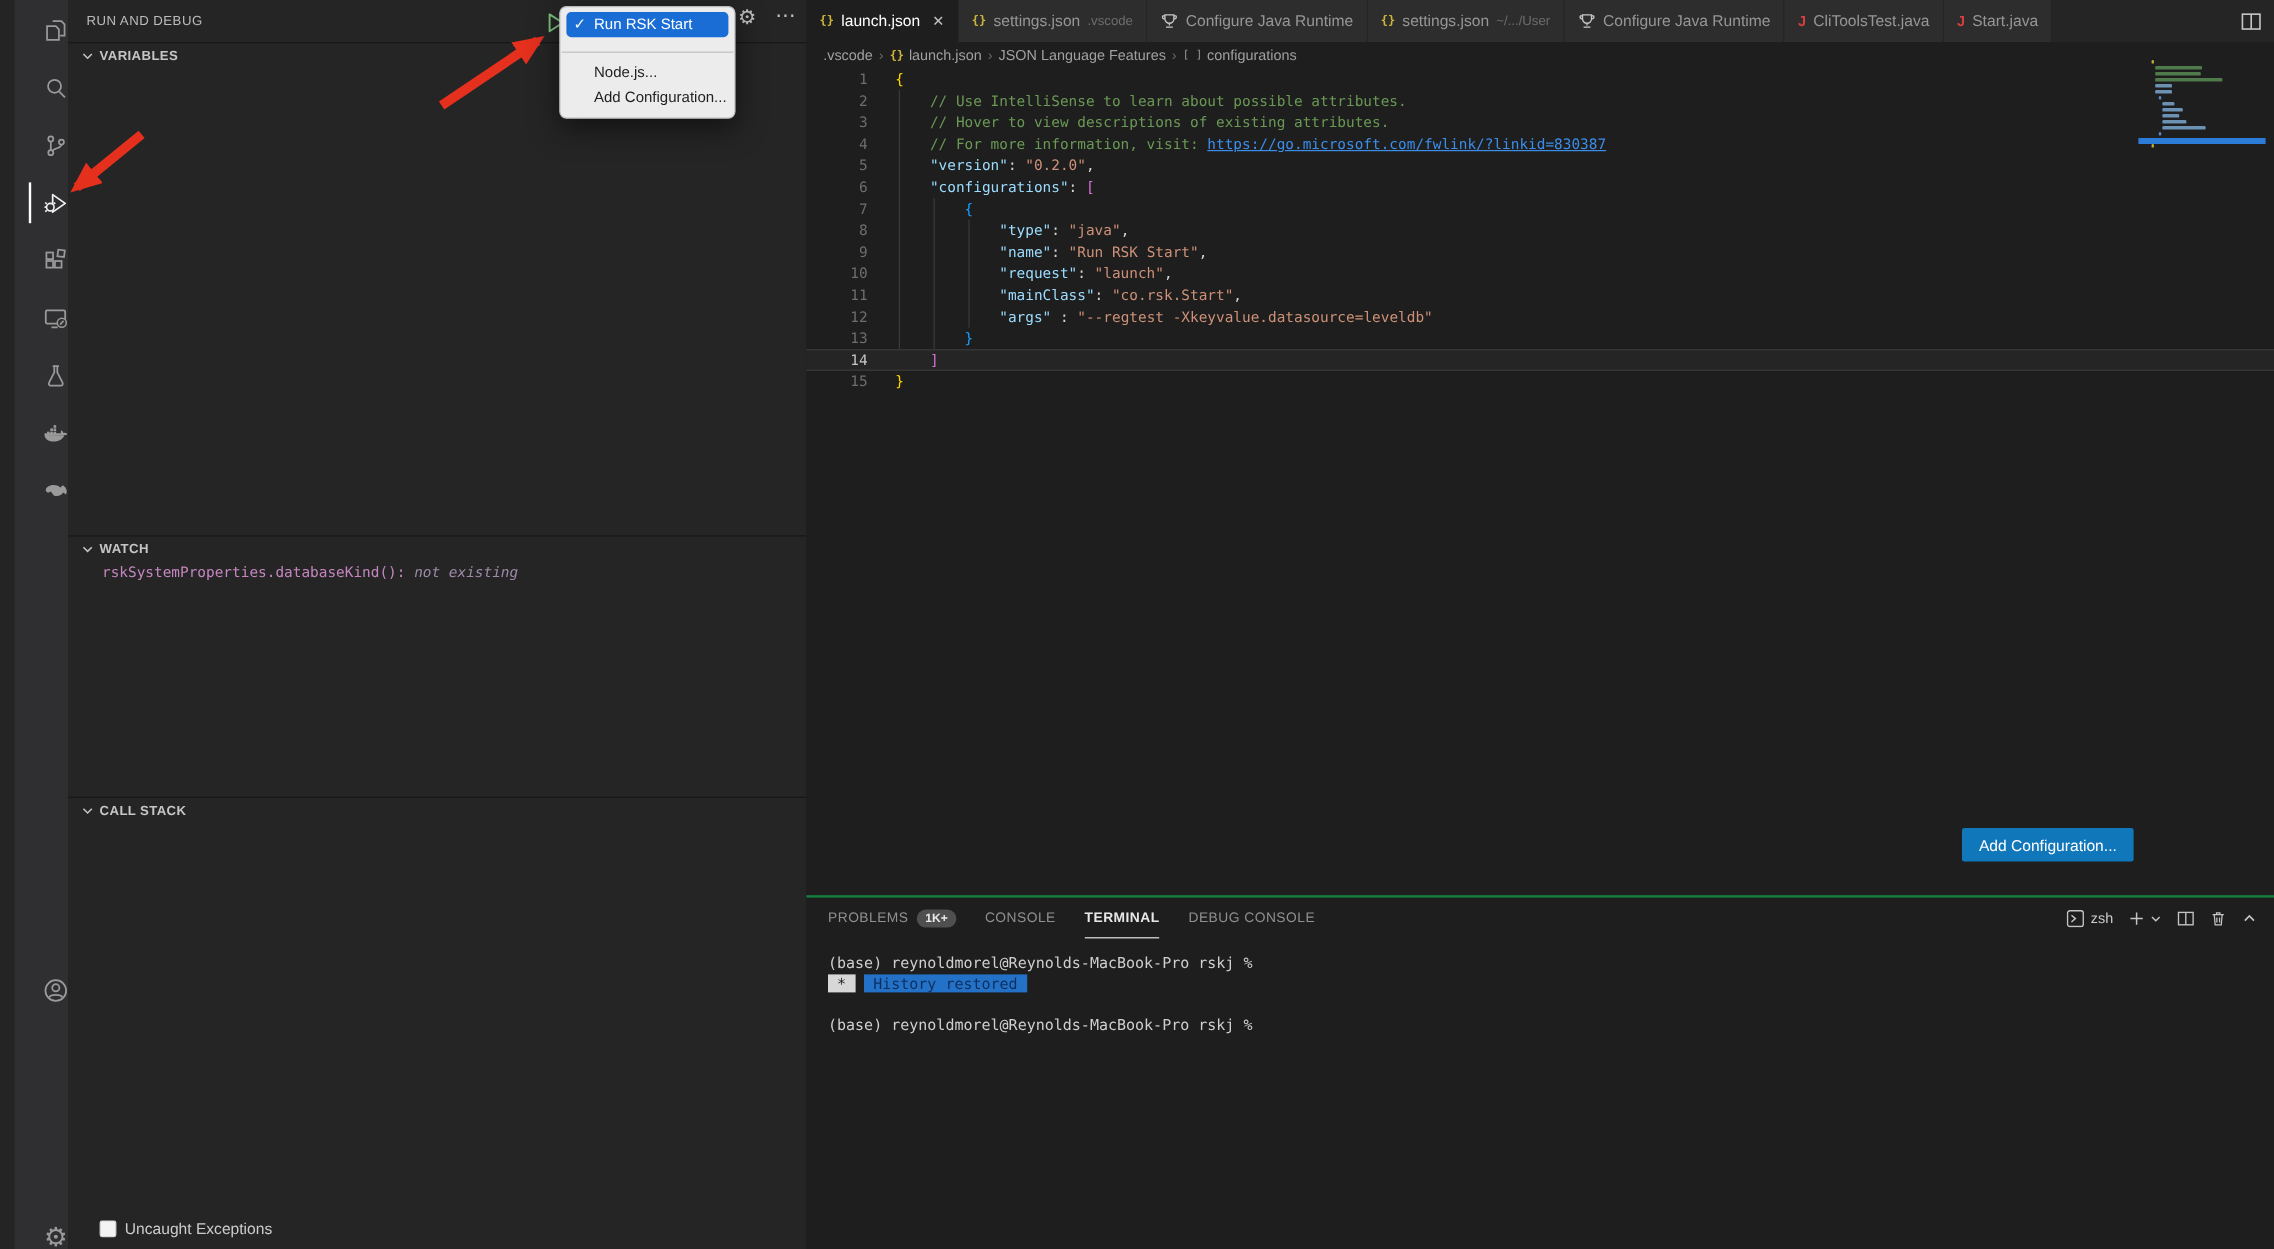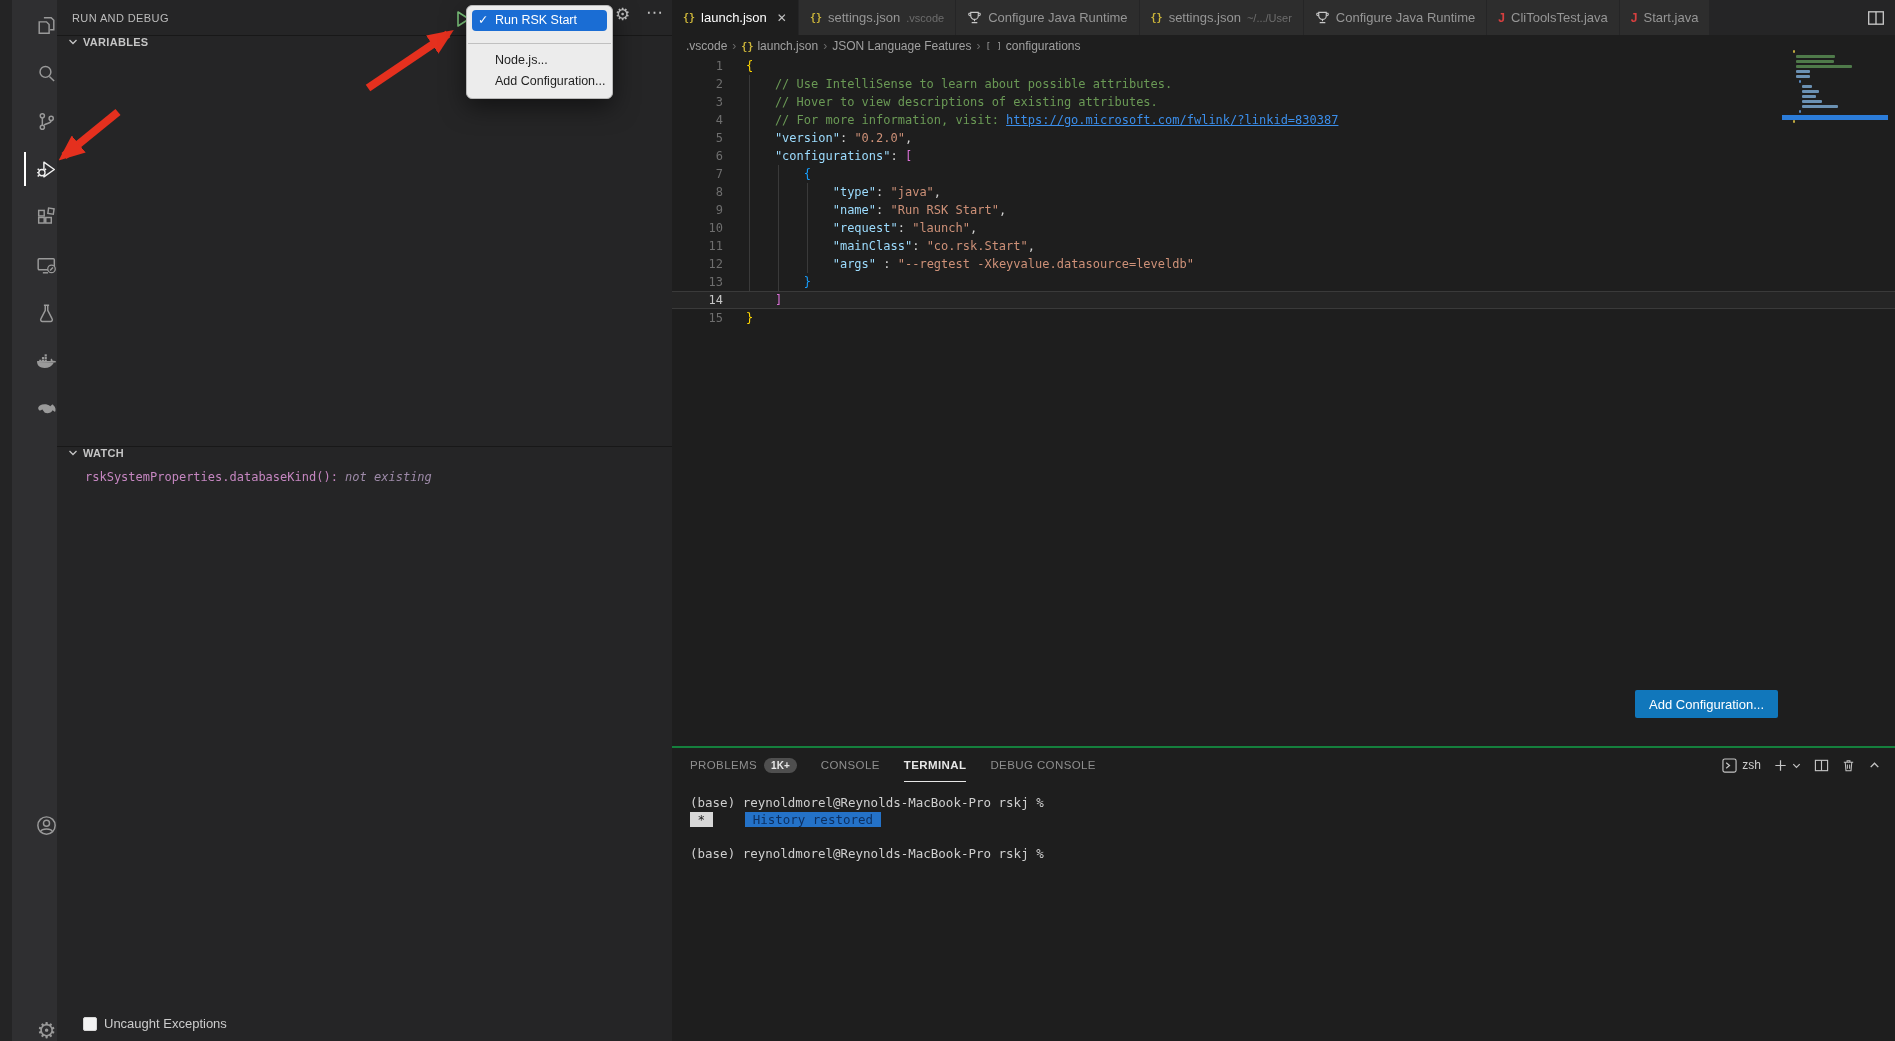--- a/index.html
+++ b/index.html
@@ -11,21 +11,21 @@
   .ab-item { position:absolute; left:12px; width:45px; height:46px; display:flex; align-items:center; justify-content:center; cursor:pointer; }
   .ab-item svg { width:25px; height:25px; }
   .ab-item.active::before { content:""; position:absolute; left:0; top:6px; bottom:6px; width:2px; background:#ffffff; }
   .ab-glyph { font-size:22px; color:#9a9a9a; line-height:1; }
 
   
   #sidebar { position:absolute; left:57px; top:0; width:615px; height:1041px; background:#252526; }
   #sidebar-header { position:absolute; left:0; top:0; right:16px; height:35px; display:flex; align-items:center; }
   #sidebar-title { margin-left:15px; font-size:11px; color:#bcbcbc; letter-spacing:.4px; }
   .section { position:absolute; left:0; right:0; }
-  .section-header { height:22px; display:flex; gap:4px; padding-left:10px;
+  .section-header { height:22px; display:flex; align-items:center; gap:4px; padding-left:10px;
                     border-top:1px solid rgba(0,0,0,.35); cursor:pointer; }
   .section-header .chev { width:12px; height:12px; }
   .section-label { font-size:11px; font-weight:bold; color:#c5c5c5; letter-spacing:.3px; }
   #watch-row { position:absolute; left:28px; top:470px; font-family:"DejaVu Sans Mono", monospace; font-size:12px; color:#c586c0; cursor:pointer; }
   #watch-row .wval { font-style:italic; color:#9d8aa8; }
   #breakpoint-row { position:absolute; left:26px; top:1016px; display:flex; align-items:center; gap:7px; cursor:pointer; }
   #breakpoint-row .cb { width:14px; height:14px; border:1px solid #d7d7d7; background:#f4f4f4; border-radius:2px; }
   #breakpoint-row .bp-label { font-size:13px; color:#cccccc; }
   #debug-play { position:absolute; left:396px; top:9px; }
   #hdr-gear { position:absolute; left:558px; top:4px; font-size:17px; color:#c0c0c0; cursor:pointer; }
@@ -87,21 +87,21 @@
   #panel-tabs { position:absolute; left:18px; top:0; height:34px; display:flex; align-items:center; gap:24px; }
   .ptab { font-size:11.5px; letter-spacing:.4px; color:#8f8f8f; height:34px; display:flex; align-items:center; gap:7px; cursor:pointer; }
   .ptab.active { color:#e7e7e7; border-bottom:1px solid #e7e7e7;font-weight:bold; }
   .pbadge { background:#4f4f4f; color:#e8e8e8; font-size:10px; font-weight:bold; border-radius:9px; padding:2px 7px; letter-spacing:0; }
   #panel-actions { position:absolute; right:14px; top:0; height:34px; display:flex; align-items:center; gap:12px; color:#c5c5c5; }
   #panel-actions svg { display:block; }
   #shell-label { font-size:12px; color:#cccccc; }
   #terminal { position:absolute; left:18px; top:46px; right:10px; font-family:"DejaVu Sans Mono", monospace; font-size:12.5px; }
   .term-line { height:17px; line-height:17px; white-space:pre; color:#cfcfcf; }
   .ts-star { background:#d7d7d7; color:#1e1e1e; }
-  .ts-hl { background:#2472c8; color:#0d2f5f;margin-left:25px; }
+  .ts-hl { background:#2472c8; color:#0d2f5f; }
 </style>
 </head>
 <body>
 
 <div id="activity-bar">
     <div class="ab-item" style="top: 2px;">
       <span style="display:flex">
         <svg viewBox="0 0 24 24">
           <path d="M9.5 4.5h7l2.5 2.5v9h-3.5" fill="none" stroke="#9a9a9a" stroke-width="1.4"></path>
           <path d="M5 8.5h7L14.5 11v8.5H5z" fill="none" stroke="#9a9a9a" stroke-width="1.4"></path>
@@ -222,20 +222,28 @@
     <div class="section-header">
       <svg class="chev" viewBox="0 0 12 12">
           <polyline points="2.5,4 6,7.5 9.5,4" fill="none" stroke="#c5c5c5" stroke-width="1.3"></polyline>
         </svg>
       <span class="section-label">WATCH</span>
     </div>
   </div>
   <div id="watch-row">
     <span>rskSystemProperties.databaseKind():</span>
     <span class="wval">not existing</span>
+  </div>
+  <div class="section" style="top:664px;">
+    <div class="section-header">
+      <svg class="chev" viewBox="0 0 12 12">
+          <polyline points="2.5,4 6,7.5 9.5,4" fill="none" stroke="#c5c5c5" stroke-width="1.3"></polyline>
+        </svg>
+      <span class="section-label">CALL STACK</span>
+    </div>
   </div>
   <div id="breakpoint-row">
     <span class="cb"></span>
     <span class="bp-label">Uncaught Exceptions</span>
   </div>
 </div>
 
 <div id="context-menu">
     <div class="menu-item selected">
       <span class="chk">✓</span>

